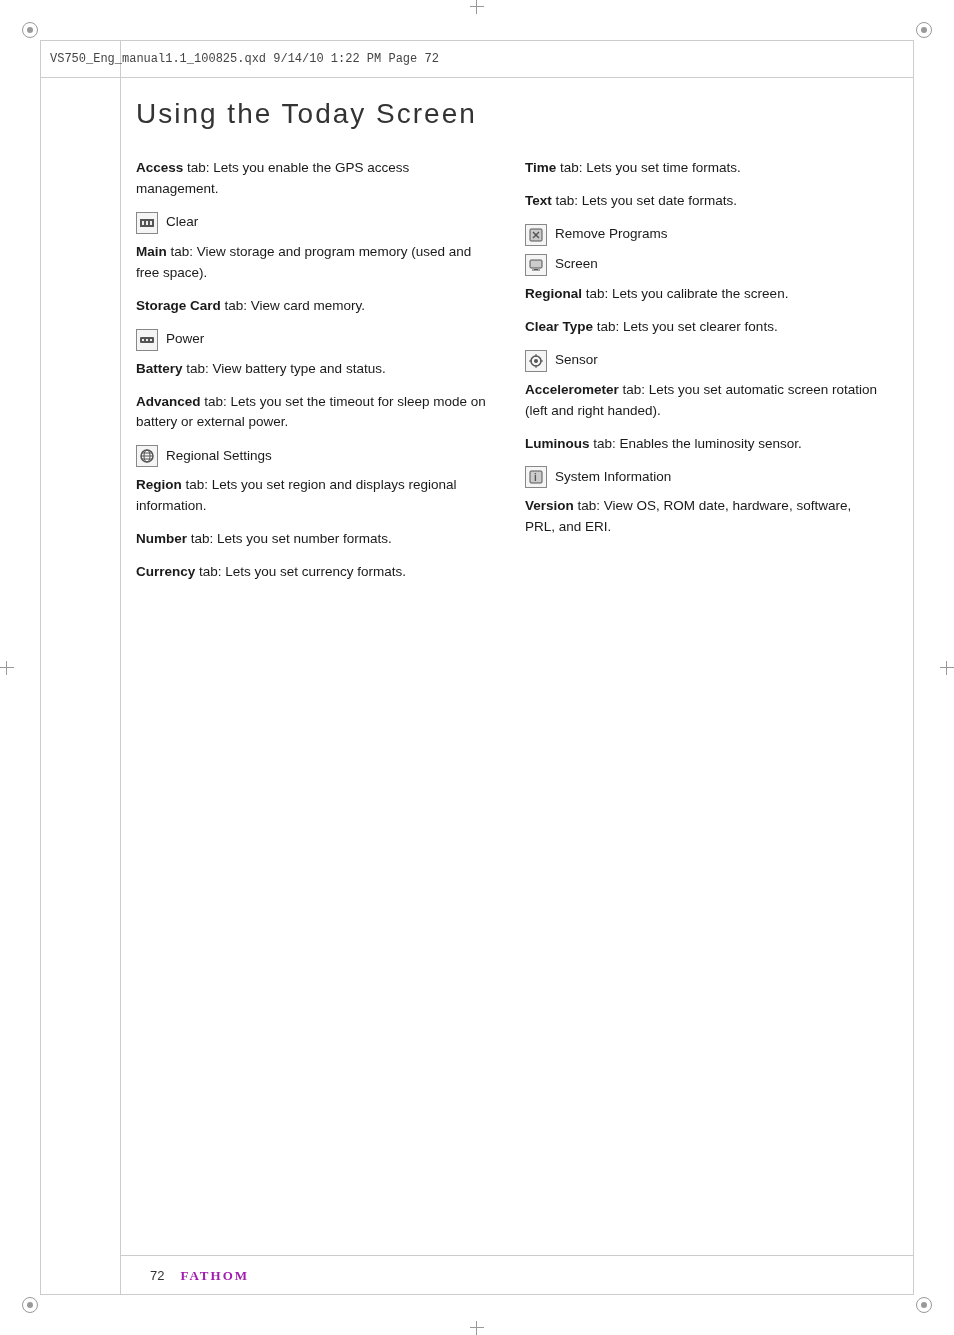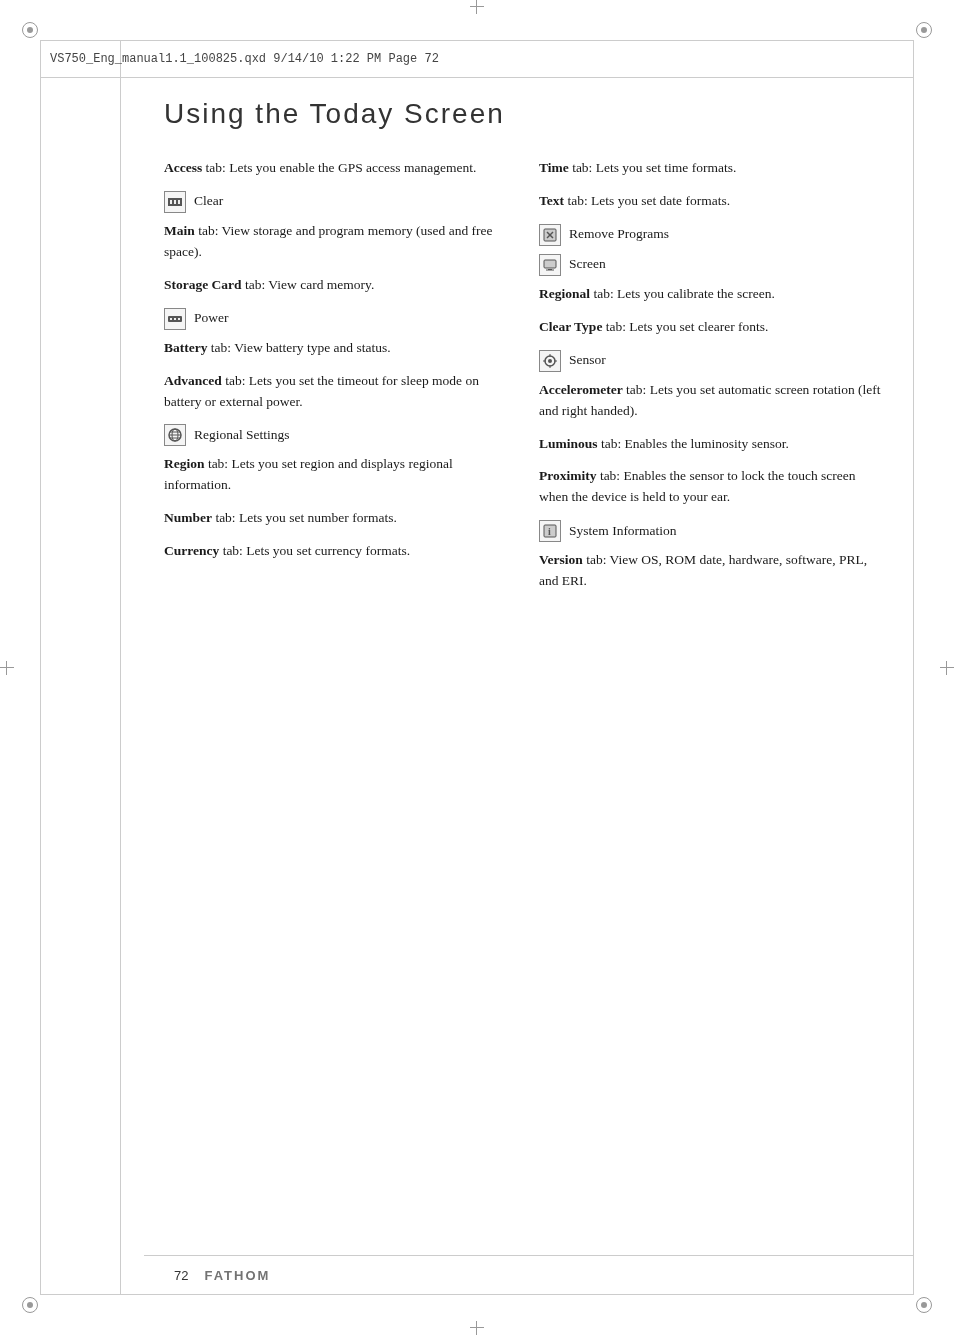--- a/index.html
+++ b/index.html
@@ -91,21 +91,21 @@
       font-family: 'Courier New', monospace;
     }
 
     
     .content-area {
       position: absolute;
       top: 78px;
       left: 120px;
       right: 40px;
       bottom: 80px;
-      padding: 20px 30px 20px 44px;
+      padding: 20px 30px 20px 16px;
     }
 
     
     .page-title {
       font-size: 28px;
       font-weight: 300;
       color: #333;
       letter-spacing: 2px;
       margin-bottom: 28px;
       font-family: Arial, Helvetica, sans-serif;
@@ -114,21 +114,20 @@
     
     .two-col {
       display: grid;
       grid-template-columns: 1fr 1fr;
       gap: 0 30px;
     }
 
     .col-left, .col-right {
       font-size: 13.5px;
       line-height: 1.55;
-      font-family: Liberation Serif, serif;
     }
 
     .entry {
       margin-bottom: 12px;
     }
 
     .entry p {
       margin: 0;
     }
 
@@ -165,33 +164,32 @@
     .footer {
       position: absolute;
       bottom: 40px;
       left: 120px;
       right: 40px;
       height: 40px;
       border-top: 1px solid #ccc;
       display: flex;
       align-items: center;
       padding: 12px 30px;
-      margin-left: 24px;
     }
 
     .footer-page {
       font-size: 13px;
       color: #333;
       margin-right: 16px;
     }
 
     .footer-brand {
       font-size: 13px;
-      color: #737373;
-      font-family: Liberation Sans, sans-serif;
+      color: #a21caf;
+      font-family: Liberation Serif, serif;
       letter-spacing: 2px;
       font-weight: bold;
     }
   </style>
 </head>
 <body>
 
 <div class="reg-mark reg-top-left"></div>
 <div class="reg-mark reg-top-right"></div>
 <div class="reg-mark reg-bot-left"></div>
@@ -344,23 +342,20 @@
       </div>
 
       <div class="entry">
         <p><b>Accelerometer</b> tab: Lets you set automatic screen rotation (left and right handed).</p>
       </div>
 
       <div class="entry">
         <p><b>Luminous</b> tab: Enables the luminosity sensor.</p>
       </div>
 
-      <div class="entry">
-        <p><b>Proximity</b> tab: Enables the sensor to lock the touch screen when the device is held to your ear.</p>
-      </div>
 
       <div class="icon-row">
         <div class="icon-box">
           <svg viewBox="0 0 16 16" fill="none" xmlns="http://www.w3.org/2000/svg">
             <rect x="2" y="2" width="12" height="12" rx="1" fill="#ccc" stroke="#555" stroke-width="1"></rect>
             <text x="6" y="12" font-size="10" fill="#555" font-weight="bold">i</text>
           </svg>
         </div>
         <span class="icon-label">System Information</span>
       </div>

